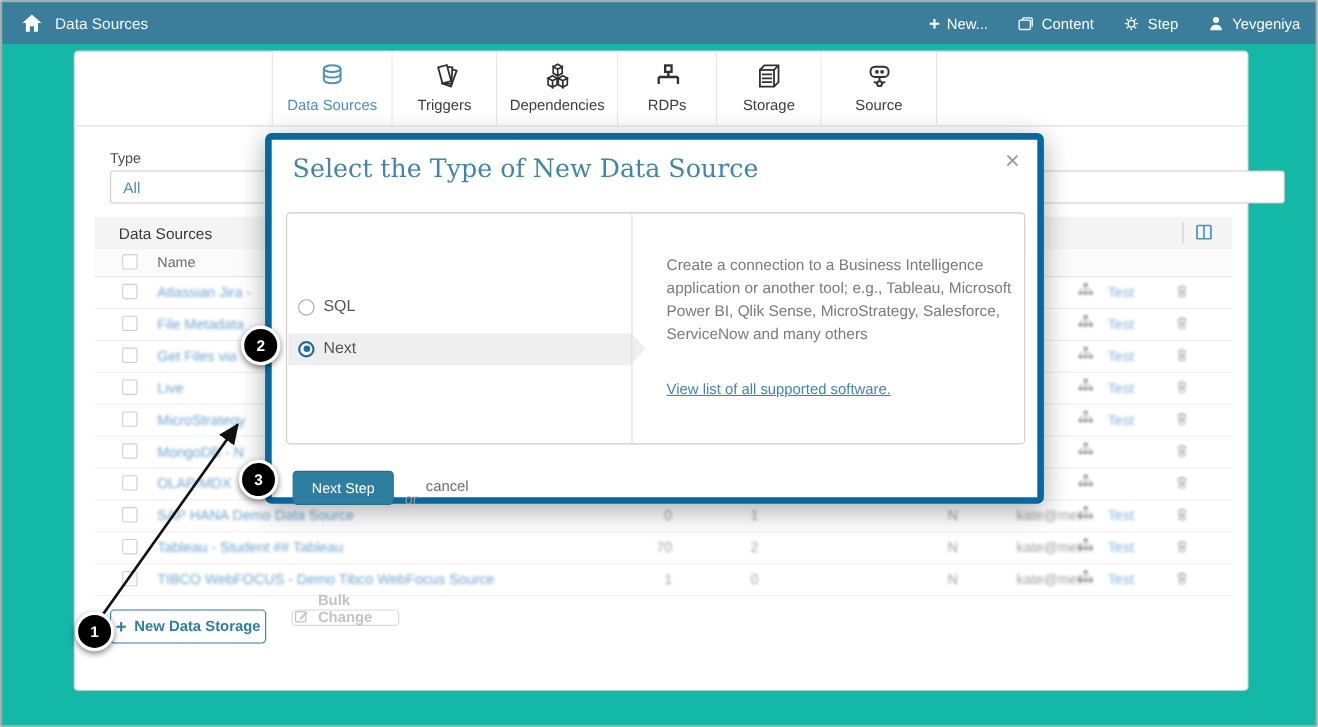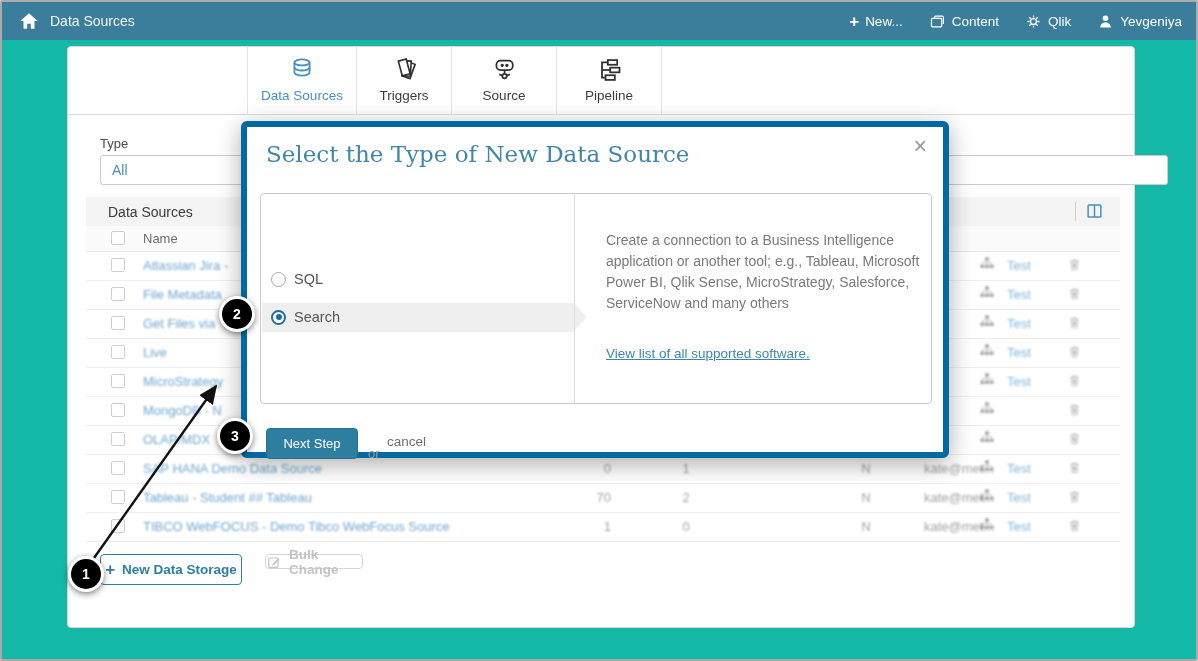--- a/index.html
+++ b/index.html
@@ -61,21 +61,21 @@
   .trow .trash{position:absolute;left:981px;top:5px;cursor:pointer;}
   .bl{filter:blur(1.3px);opacity:.8;}
   .bl2{filter:blur(1px);opacity:.6;}
 
   
   .btn-newds{position:absolute;left:32px;top:507px;width:142px;height:31px;box-sizing:border-box;
              border:1px solid #2e7f9f;border-radius:4px;background:#fff;color:#2e7f9f;font-weight:bold;
              font-size:13.5px;display:flex;align-items:center;justify-content:center;gap:7px;cursor:pointer;}
   .btn-bulk{position:absolute;left:197px;top:507px;width:98px;height:15px;box-sizing:border-box;
             border:1px solid #d7d7d7;border-radius:4px;background:#fff;color:#c3c3c3;font-weight:bold;
-            font-size:13.5px;display:flex;align-items:center;justify-content:center;gap:7px;}
+            font-size:13.5px;display:flex;align-items:flex-end;justify-content:center;gap:7px;}
 
   
   .modal{position:absolute;left:239px;top:119px;width:708px;height:337px;background:#fff;z-index:50;
          border:6px solid #0369a1;border-radius:6px;box-shadow:0 6px 24px rgba(0,0,0,.33);box-sizing:border-box;}
   .m-title{position:absolute;left:19px;top:14px;font-family:"DejaVu Serif",serif;font-size:23px;
            color:#4186a9;}
   .m-close{position:absolute;right:16px;top:6px;font-size:23px;color:#9a9a9a;cursor:pointer;line-height:1.2;}
   .m-panel{position:absolute;left:13px;top:66px;width:672px;height:211px;box-sizing:border-box;
            border:1px solid #ccc;border-radius:4px;}
   .m-divider{position:absolute;left:313px;top:0;bottom:0;width:1px;background:#ddd;}
@@ -135,21 +135,21 @@
         </span>
         <span>Content</span>
       </span>
       <span class="item">
         <span>
           <svg width="17" height="17" viewBox="0 0 24 24" fill="none" stroke="#fff" stroke-width="1.8">
             <circle cx="12" cy="12" r="4.2"></circle>
             <path d="M12 3.5v3 M12 17.5v3 M3.5 12h3 M17.5 12h3 M6 6l2.1 2.1 M15.9 15.9L18 18 M18 6l-2.1 2.1 M8.1 15.9L6 18"></path>
             </svg>
         </span>
-        <span>Qlik</span>
+        <span>Step</span>
       </span>
       <span class="item">
         <span>
           <svg width="17" height="17" viewBox="0 0 24 24">
               <circle cx="12" cy="7.3" r="3.9" fill="#fff"></circle>
             <path d="M4.5 20.5 c0-4.6 3.4-7.2 7.5-7.2 s7.5 2.6 7.5 7.2 z" fill="#fff"></path>
             </svg>
         </span>
         <span>Yevgeniya</span>
       </span>
@@ -171,47 +171,76 @@
       </div>
       <div class="tab" style="width:95px">
         <span class="ticon">
           <svg width="28" height="28" viewBox="0 0 24 24" stroke="#2f2f2f" stroke-width="1.4" fill="#fff">
             <rect x="10.5" y="4" width="7" height="13" transform="rotate(20 10.5 17)"></rect>
             <rect x="10.5" y="4" width="7" height="13" transform="rotate(3 10.5 17)"></rect>
             <rect x="10.5" y="4" width="7" height="13" transform="rotate(-15 10.5 17)"></rect>
             </svg>
         </span>
         <span class="lbl">Triggers</span>
+      </div>
+      <div class="tab" style="width:110px">
+        <span class="ticon">
+          <svg width="28" height="28" viewBox="0 0 24 24" stroke="#2f2f2f" stroke-width="1.3" fill="#fff">
+            <g transform="translate(8.5,2)">
+                <path d="M0 2 L3.5 0 L7 2 L3.5 4 Z M0 2 L3.5 4 L3.5 9 L0 7 Z M7 2 L3.5 4 L3.5 9 L7 7 Z"></path>
+              </g>
+            <g transform="translate(4.5,11)">
+                <path d="M0 2 L3.5 0 L7 2 L3.5 4 Z M0 2 L3.5 4 L3.5 9 L0 7 Z M7 2 L3.5 4 L3.5 9 L7 7 Z"></path>
+              </g>
+            <g transform="translate(12.5,11)">
+                <path d="M0 2 L3.5 0 L7 2 L3.5 4 Z M0 2 L3.5 4 L3.5 9 L0 7 Z M7 2 L3.5 4 L3.5 9 L7 7 Z"></path>
+              </g>
+            </svg>
+        </span>
+        <span class="lbl">Dependencies</span>
+      </div>
+      <div class="tab" style="width:90px">
+        <span class="ticon">
+          <svg width="28" height="28" viewBox="0 0 24 24" fill="none" stroke="#2f2f2f" stroke-width="1.8">
+            <rect x="10" y="3" width="5" height="5"></rect>
+              <line x1="12.5" y1="8" x2="12.5" y2="12"></line>
+            <line x1="5" y1="12" x2="20" y2="12"></line>
+              <line x1="5" y1="12" x2="5" y2="17.5"></line>
+            <line x1="20" y1="12" x2="20" y2="17.5"></line>
+            </svg>
+        </span>
+        <span class="lbl">RDPs</span>
+      </div>
+      <div class="tab" style="width:95px">
+        <span class="ticon">
+          <svg width="28" height="28" viewBox="0 0 24 24" fill="none" stroke="#2f2f2f" stroke-width="1.4">
+            <rect x="5" y="6.5" width="11" height="13"></rect>
+            <path d="M5 6.5 l3.5-3.5 h11 v13 l-3.5 3.5"></path>
+              <path d="M16 6.5 l3.5-3.5"></path>
+            <line x1="6.5" y1="10" x2="14.5" y2="10"></line>
+              <line x1="6.5" y1="13" x2="14.5" y2="13"></line>
+            <line x1="6.5" y1="16" x2="14.5" y2="16"></line>
+            </svg>
+        </span>
+        <span class="lbl">Storage</span>
       </div>
       <div class="tab" style="width:105px">
         <span class="ticon">
           <svg width="28" height="28" viewBox="0 0 24 24" fill="none" stroke="#2f2f2f" stroke-width="1.5">
             <rect x="5.5" y="4" width="14" height="8" rx="3.5"></rect>
             <circle cx="10.5" cy="8" r="0.7" fill="#2f2f2f"></circle>
               <circle cx="14.5" cy="8" r="0.7" fill="#2f2f2f"></circle>
             <line x1="12.5" y1="12" x2="12.5" y2="15"></line>
               <circle cx="12.5" cy="17.2" r="1.9"></circle>
             <line x1="8" y1="15.8" x2="10.7" y2="16.8"></line>
               <line x1="17" y1="15.8" x2="14.3" y2="16.8"></line>
             </svg>
         </span>
         <span class="lbl">Source</span>
       </div>
-      <div class="tab" style="width:105px">
-        <span class="ticon">
-          <svg width="28" height="28" viewBox="0 0 24 24" fill="none" stroke="#2f2f2f" stroke-width="1.5">
-            <rect x="11" y="3.5" width="8" height="4"></rect>
-              <rect x="13" y="10" width="8" height="4"></rect>
-            <rect x="9" y="16.5" width="8" height="4"></rect>
-            <path d="M11 5.5 h-5 v13 h3"></path>
-              <path d="M6 12 h7"></path>
-            </svg>
-        </span>
-        <span class="lbl">Pipeline</span>
-      </div>
     </div>
 
     <div class="type-label">Type</div>
     <div class="type-select">
       <span>All</span>
     </div>
     <input class="tbl-search" style="">
 
     <div class="section-bar">
       <span class="stitle">Data Sources</span>
@@ -472,21 +501,21 @@
       <div class="hl-band"></div>
       <div class="hl-arrow"></div>
       <div class="m-divider"></div>
 
       <div class="opt-row" style="top:72px">
         <span class="radio"></span>
         <span class="opt-lbl">SQL</span>
       </div>
       <div class="opt-row" style="top:110px">
         <span class="radio sel"></span>
-        <span class="opt-lbl">Search</span>
+        <span class="opt-lbl">Next</span>
       </div>
 
 
       <div class="m-desc">Create a connection to a Business Intelligence application or another tool; e.g., Tableau, Microsoft Power BI, Qlik Sense, MicroStrategy, Salesforce, ServiceNow and many others</div>
       <div class="m-link">View list of all supported software.</div>
     </div>
 
     <div class="btn-next">Next Step</div>
     <span class="m-or">or</span>
     <span class="m-cancel">cancel</span>

